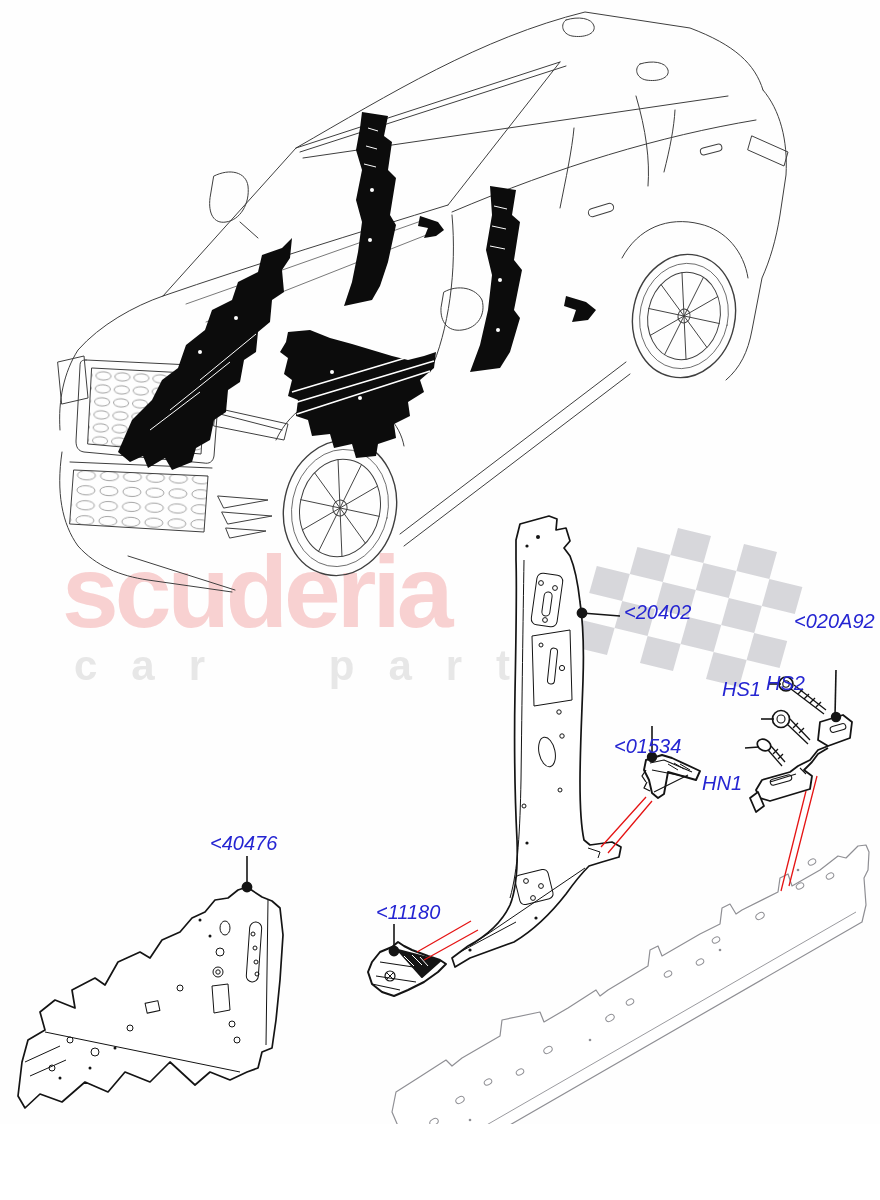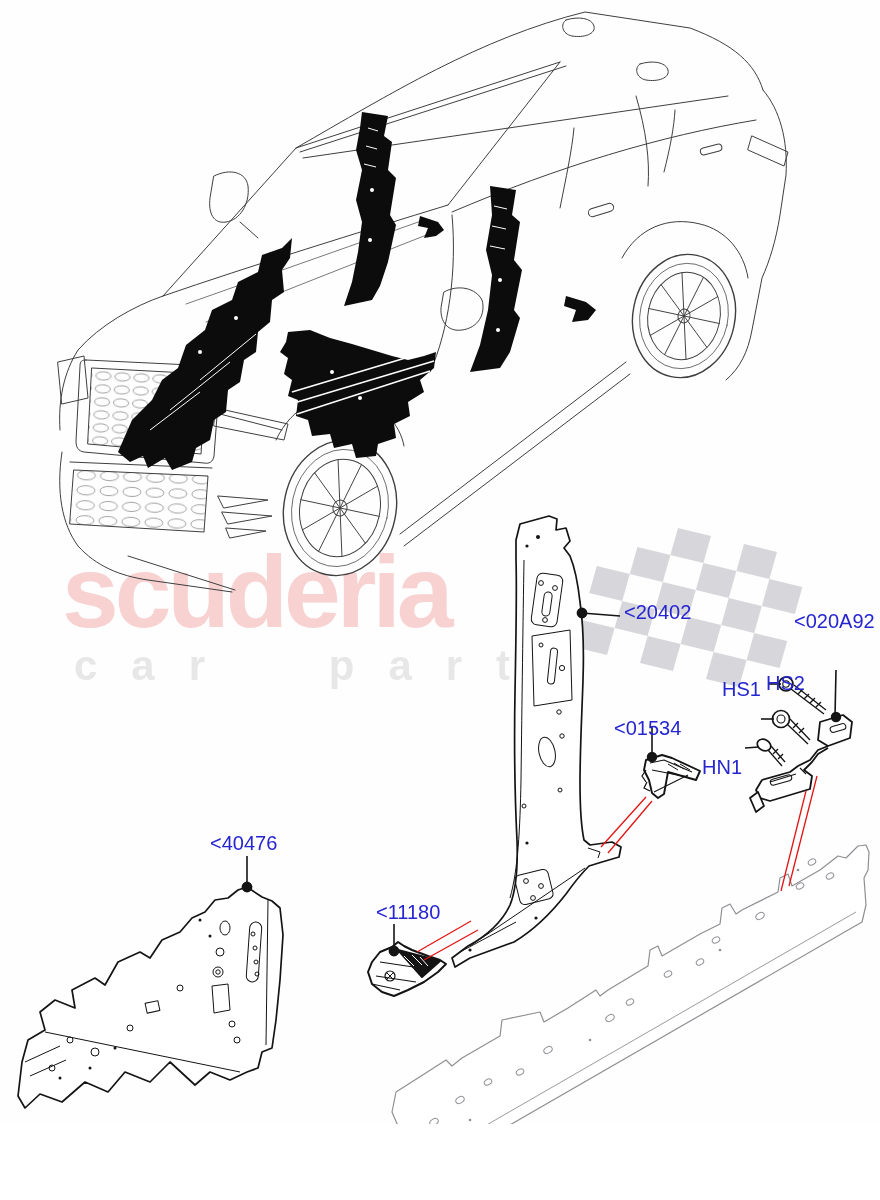--- a/index.html
+++ b/index.html
@@ -15,21 +15,21 @@
   }
   .wm-tagline{
     position:absolute;left:74px;top:642px;
     font-size:42px;font-weight:bold;color:#e7e7e7;
     letter-spacing:34px;word-spacing:44px;white-space:nowrap;user-select:none;
   }
   svg.art{position:absolute;left:0;top:0;}
   
   .part-label{
     position:absolute;font-size:20px;color:#2525d2;line-height:22px;
-    white-space:nowrap;cursor:pointer;
+    white-space:nowrap;cursor:pointer;font-style:italic;
   }
 </style>
 </head>
 <body>
 
 <div id="stage">
 
   <div class="wm-brand">scuderia</div>
   <div class="wm-tagline">car parts</div>
 
@@ -320,18 +320,18 @@
         <circle cx="247" cy="887" r="4.6"></circle>
       <path d="M394,924 L394,949" fill="none"></path>
         <circle cx="394" cy="951" r="4.6"></circle>
     </g>
   </svg>
 
   <div class="part-label" style="left:624px;top:601px">&lt;20402</div>
   <div class="part-label" style="left:794px;top:610px">&lt;020A92</div>
   <div class="part-label" style="left:766px;top:672px">HS2</div>
   <div class="part-label" style="left:722px;top:678px">HS1</div>
-  <div class="part-label" style="left:702px;top:756px">HN1</div>
-  <div class="part-label" style="left:614px;top:717px">&lt;01534</div>
+  <div class="part-label" style="left:702px;top:772px">HN1</div>
+  <div class="part-label" style="left:614px;top:735px">&lt;01534</div>
   <div class="part-label" style="left:210px;top:832px">&lt;40476</div>
   <div class="part-label" style="left:376px;top:901px">&lt;11180</div>
 
 </div>
 
 </body></html>

